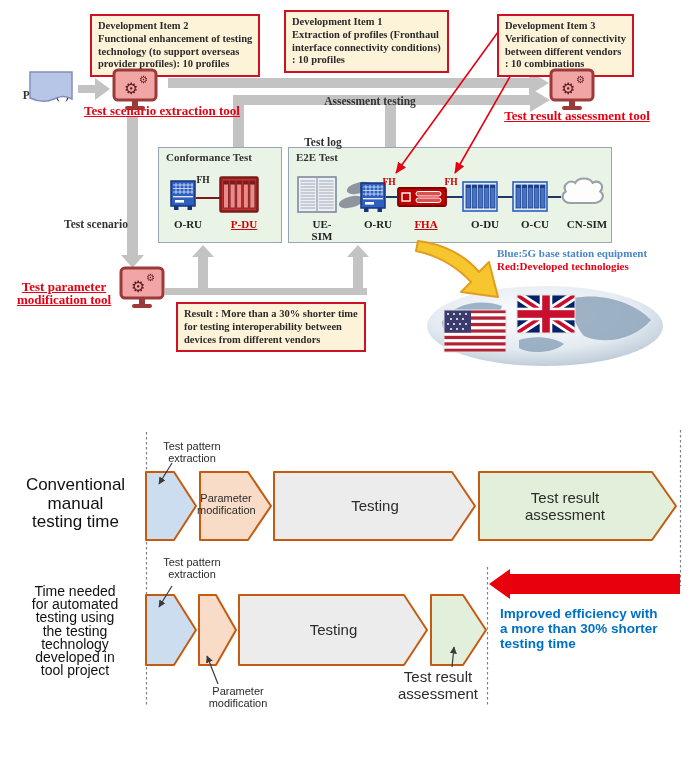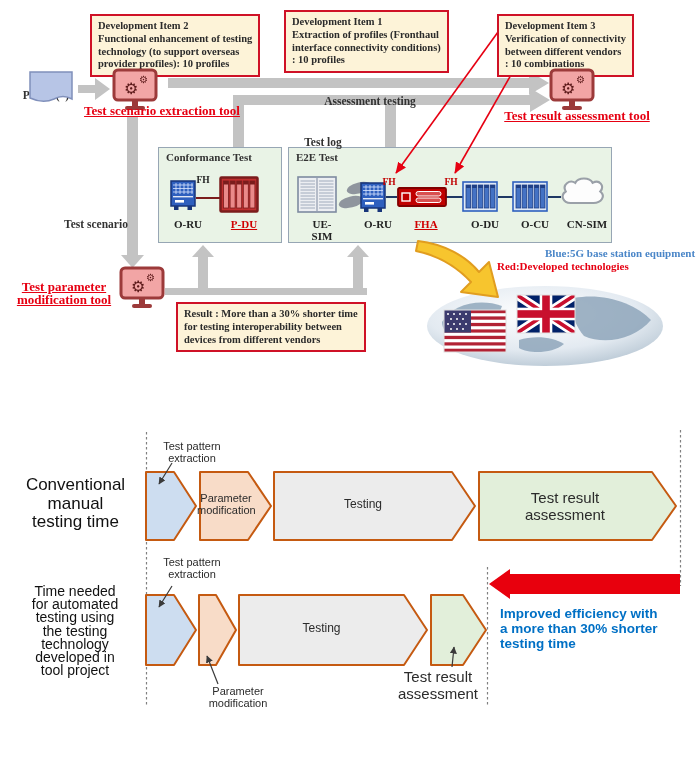--- a/index.html
+++ b/index.html
@@ -30,21 +30,21 @@
   .icon-svg { z-index:3; }
   .z4 { z-index:4; }
 
   
   .bottom-flow { position:absolute; left:0; top:400px; width:700px; height:375px; }
   .rowlabel { font-weight:normal; color:#111; text-align:center; z-index:3; }
   .row1-label { font-size:17px; line-height:18.5px; }
   .row2-label { font-size:14px; line-height:13.2px; }
   .steplabel { color:#2b2b2b; text-align:center; z-index:3; }
   .ann { font-size:11px; line-height:11.5px; }
-  .mid { font-size:12px; }
+  .mid { font-size:15px;margin-left:12px; }
   .big2 { font-size:15px; line-height:16.5px; }
   .efficiency { color:#0070c5; font-size:13.5px; font-weight:bold; line-height:15px; z-index:3; }
 </style>
 </head>
 <body>
 
 <div class="canvas">
 
   <div class="top-diagram">
 
@@ -230,21 +230,21 @@
     <div class="abs eqlabel" style="left:351px;top:218px;width:44px;">O-RU</div>
     <div class="abs eqlabel red" style="left:400px;top:218px;width:42px;">FHA</div>
     <div class="abs eqlabel" style="left:458px;top:218px;width:44px;">O-DU</div>
     <div class="abs eqlabel" style="left:508px;top:218px;width:44px;">O-CU</div>
     <div class="abs eqlabel" style="left:555px;top:218px;width:54px;">CN-SIM</div>
 
     <div class="abs callout pre" style="left:176px;top:302px;">Result : More than a 30% shorter time
 for testing interoperability between
 devices from different vendors</div>
 
-    <div class="abs legend-blue" style="left:497px;top:247px;margin-left:48px;">Blue:5G base station equipment</div>
+    <div class="abs legend-blue" style="left:497px;top:247px;">Blue:5G base station equipment</div>
     <div class="abs legend-red" style="left:497px;top:260px;">Red:Developed technologies</div>
 
     <svg class="abs icon-svg" style="left:424px;top:280px;" width="242" height="88">
       <defs>
         <radialGradient id="gg" cx="45%" cy="35%" r="75%">
           <stop offset="0%" stop-color="#ffffff"></stop>
           <stop offset="60%" stop-color="#e3eaf1"></stop>
           <stop offset="100%" stop-color="#aebfcd"></stop>
         </radialGradient>
         <clipPath id="ukclip">

